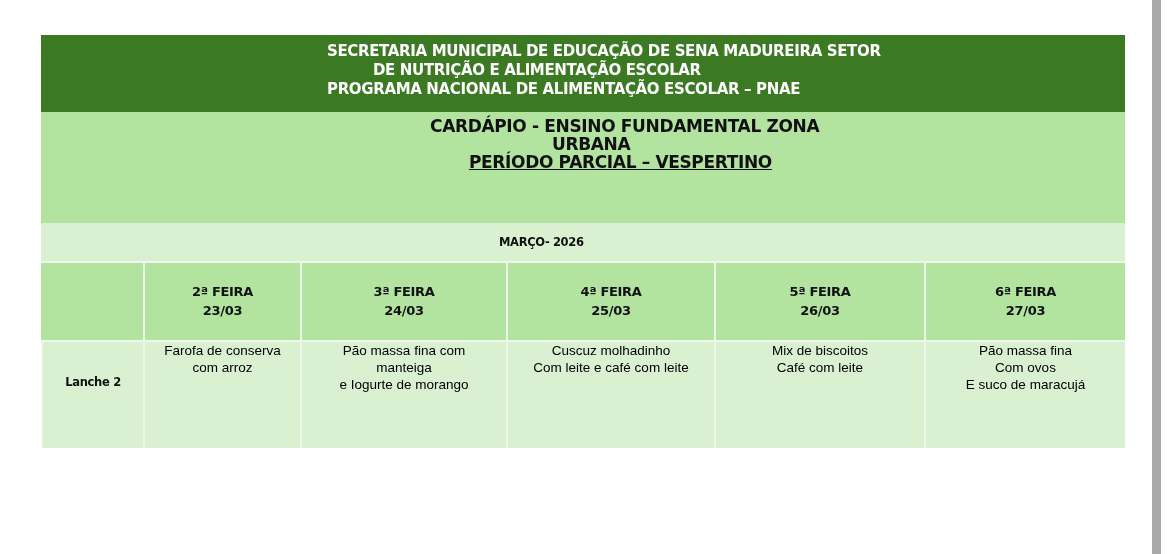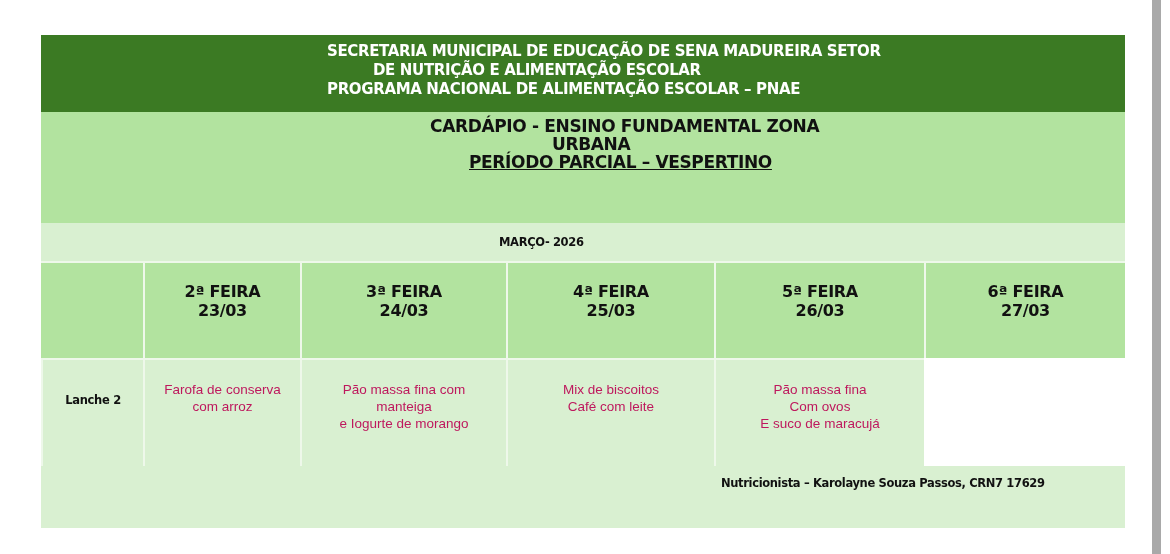--- a/index.html
+++ b/index.html
@@ -82,44 +82,43 @@
       white-space: nowrap;
       text-align: right;
     }
     .grid {
       display: grid;
       grid-template-columns: 102px 157px 206px 208px 210px 201px;
       column-gap: 0;
       border-top: 2px solid #eef8ea;
     }
     .hcell {
-      height: 95px;
+      height: 77px;
       background: #b2e39f;
       color: #111111;
       font-family: "DejaVu Sans", sans-serif;
       font-weight: bold;
-      font-size: 16px;
+      font-size: 13px;
       letter-spacing: -0.3px;
       line-height: 19px;
       text-align: center;
       box-sizing: border-box;
       padding-top: 19px;
       border-left: 2px solid #eef8ea;
     }
     .hcell:first-child { border-left: none; }
     .bcell {
       height: 108px;
       background: #d9f0d1;
-      color: #be185d;
+      color: #000000;
       font-family: "Liberation Sans", sans-serif;
       font-size: 13.5px;
       line-height: 17px;
       text-align: center;
       box-sizing: border-box;
-      padding-top: 21px;
       border-left: 2px solid #eef8ea;
       border-top: 2px solid #eef8ea;
       white-space: pre-line;
     }
     .bcell:first-child { border-left: none; }
     .bcell.rowlabel {
       font-family: "DejaVu Sans", sans-serif;
       font-weight: bold;
       font-size: 11.5px;
       letter-spacing: -0.3px;
@@ -188,24 +187,23 @@
       <div>6ª FEIRA</div>
       <div>27/03</div>
     </div>
 
     <div class="bcell rowlabel">Lanche 2</div>
     <div class="bcell">Farofa de conserva
 com arroz</div>
     <div class="bcell">Pão massa fina com
 manteiga
 e Iogurte de morango</div>
+    <div class="bcell">Cuscuz molhadinho
+Com leite e café com leite</div>
     <div class="bcell">Mix de biscoitos
 Café com leite</div>
     <div class="bcell">Pão massa fina
 Com ovos
 E suco de maracujá</div>
   </div>
 
-  <div class="band-footer">
-    <span class="sig">Nutricionista – Karolayne Souza Passos, CRN7 17629</span>
-  </div>
 
 </div>
 
 </body></html>

